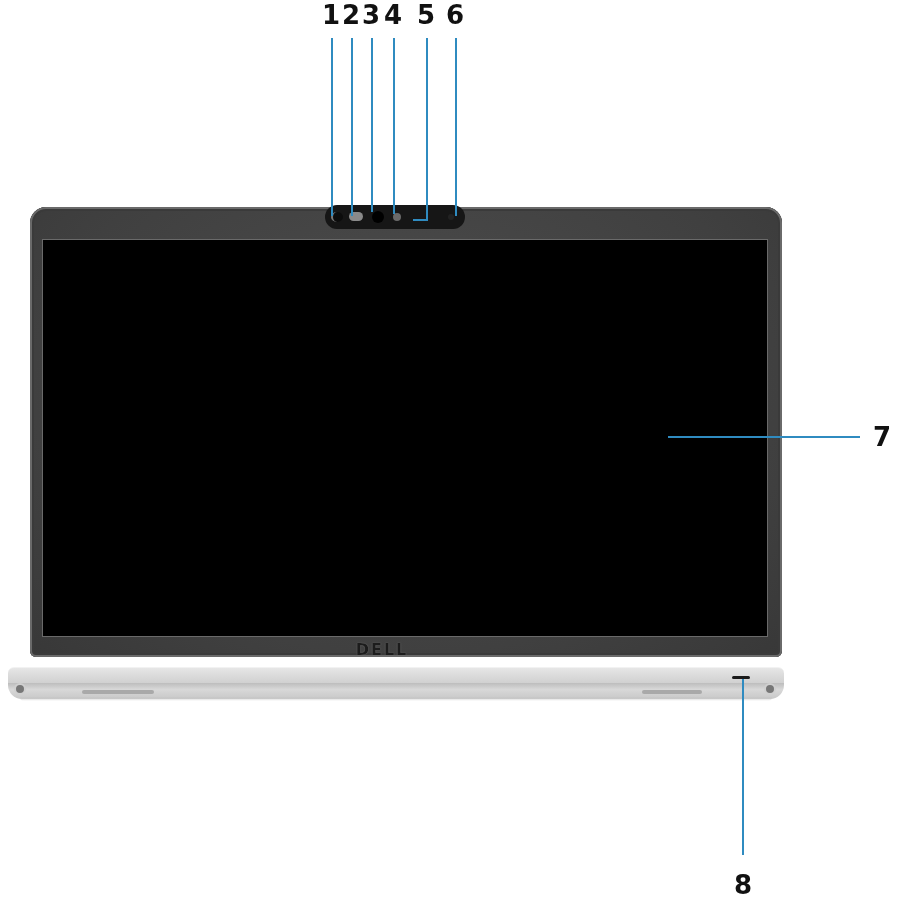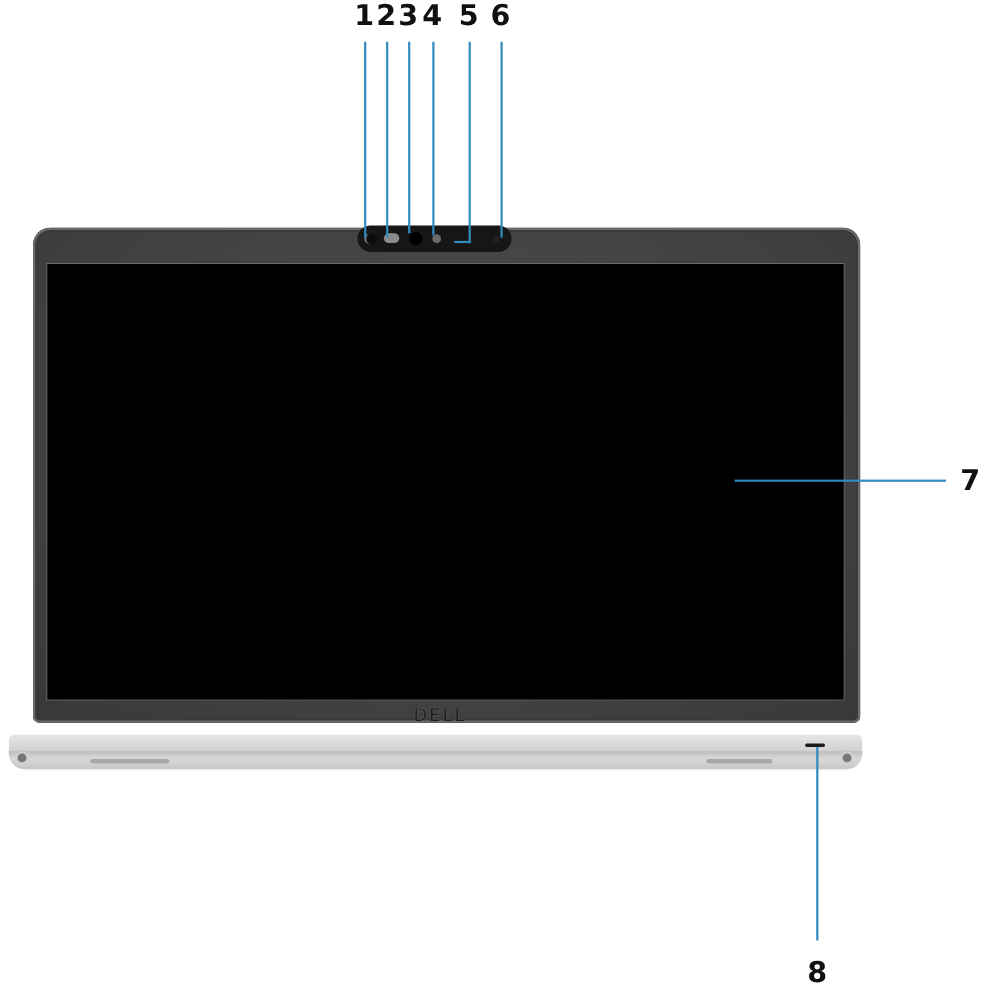--- a/index.html
+++ b/index.html
@@ -17,22 +17,22 @@
            box-shadow: inset 0 0 0 2px #6a6a6a, inset 0 0 0 4px #3a3a3a; }
     .screen { position: absolute; left: 42px; top: 239px; width: 726px; height: 398px; background: #000;
               border: 1px solid #6a6a6a; box-sizing: border-box; }
 
     
     .cam-pill { position: absolute; left: 325px; top: 205px; width: 140px; height: 24px;
                 background: #161616; border-radius: 12px; }
     .cam-dot { position: absolute; border-radius: 50%; }
 
     
-    .logo { position: absolute; left: 370px; top: 640px; width: 60px; height: 20px;
-            font-family: "DejaVu Sans", sans-serif; font-weight: normal; font-size: 16px;
+    .logo { position: absolute; left: 352px; top: 640px; width: 60px; height: 20px;
+            font-family: "DejaVu Sans", sans-serif; font-weight: bold; font-size: 16px;
             color: #1c1c1c; letter-spacing: 2px; text-align: center;
             text-shadow: 0 0 1px #8a8a8a; }
 
     
     .base-top { position: absolute; left: 8px; top: 667px; width: 776px; height: 16px;
                 background: linear-gradient(#e6e6e6, #cfcfcf);
                 border-radius: 6px 6px 0 0; border-top: 1px solid #f2f2f2; }
     .base-front { position: absolute; left: 8px; top: 683px; width: 776px; height: 16px;
                   background: linear-gradient(#bdbdbd, #d8d8d8 40%, #c8c8c8);
                   border-radius: 0 0 14px 14px; }

